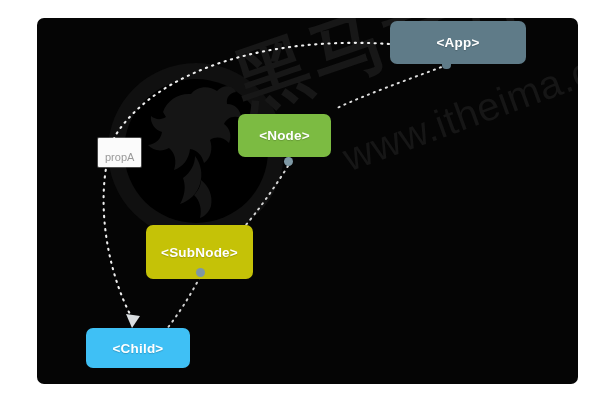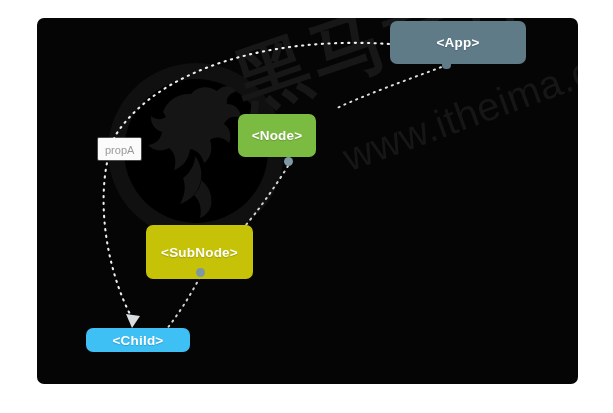--- a/index.html
+++ b/index.html
@@ -97,38 +97,38 @@
     left: 353px;
     top: 3px;
     width: 136px;
     height: 43px;
     background: #5f7b88;
   }
 
   .node-node {
     left: 201px;
     top: 96px;
-    width: 78px;
+    width: 93px;
     height: 43px;
     background: #7cbb42;
   }
 
   .node-subnode {
     left: 109px;
     top: 207px;
     width: 107px;
     height: 54px;
     background: #c5c207;
   }
 
   .node-child {
     left: 49px;
     top: 310px;
     width: 104px;
-    height: 24px;
+    height: 40px;
     background: #3fc0f5;
   }
 
   
   .node-tail {
     position: absolute;
     left: 52px;
     bottom: -5px;
     width: 9px;
     height: 7px;
@@ -147,21 +147,21 @@
   }
 
   .socket-node   { left: 247px; top: 139px; }
   .socket-sub    { left: 159px; top: 250px; }
 
   
   #prop-badge {
     position: absolute;
     left: 61px;
     top: 120px;
-    padding: 6px 7px 4px 7px;
+    padding: 13px 7px 4px 7px;
     background: #fbfbfb;
     color: #9a9a9a;
     font-size: 11px;
     line-height: 12px;
     border-radius: 1px;
     box-shadow: 0 0 0 1px rgba(200,200,200,0.35);
   }
 </style>
 </head>
 <body>

